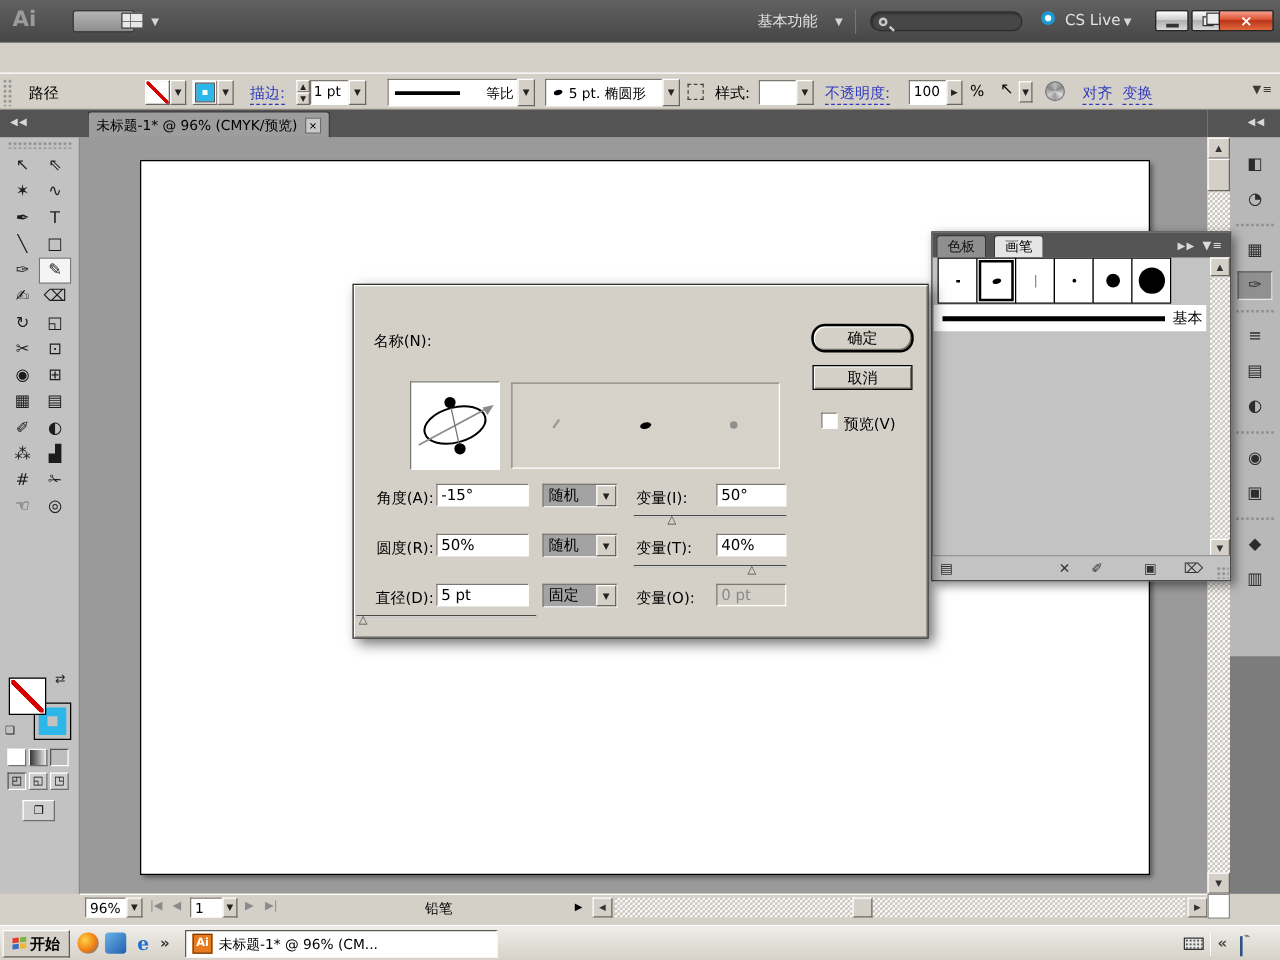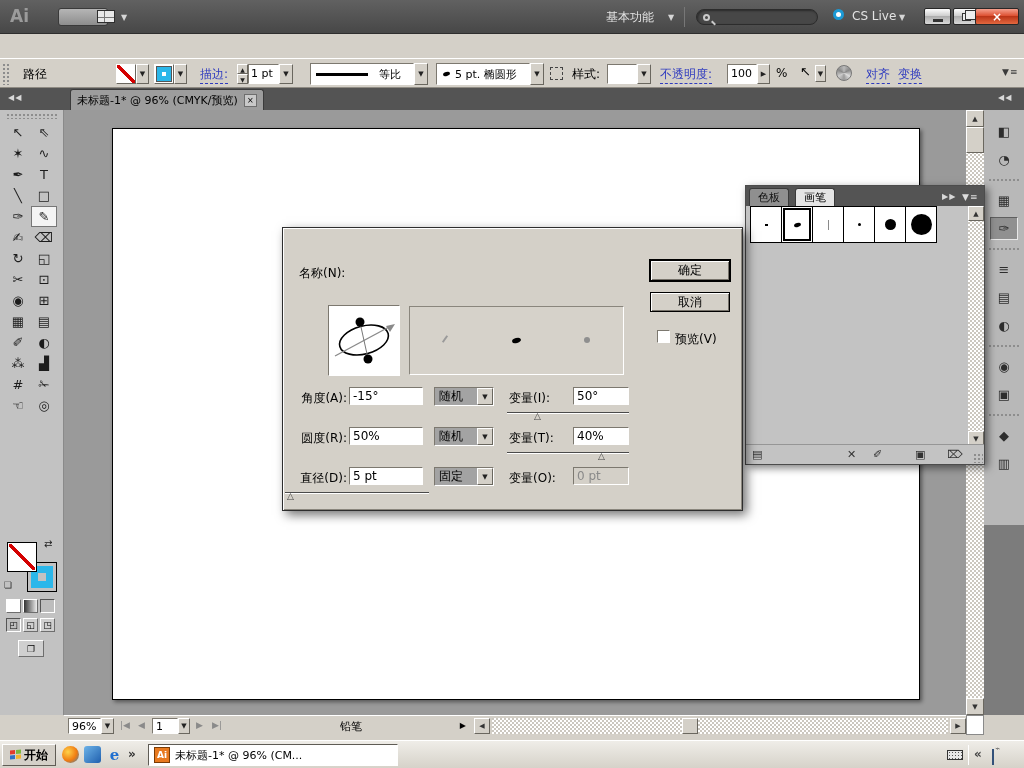--- a/index.html
+++ b/index.html
@@ -182,21 +182,21 @@
     <div class="abs dd-btn" style="left:136px;top:5px;width:13px;height:20px;">▼</div>
     <div class="abs raised swatch-stroke" style="left:154px;top:5px;width:20px;height:20px;"></div>
     <div class="abs dd-btn" style="left:174px;top:5px;width:13px;height:20px;">▼</div>
 
     <span class="abs link" style="left:200px;top:7px;">描边:</span>
     <div class="abs dd-btn" style="left:237px;top:5px;width:11px;height:10px;font-size:6px;">▲</div>
     <div class="abs dd-btn" style="left:237px;top:15px;width:11px;height:10px;font-size:6px;">▼</div>
     <div class="abs sunken" style="left:248px;top:5px;width:31px;height:20px;font-size:11px;padding:2px 2px;">1 pt</div>
     <div class="abs dd-btn" style="left:279px;top:5px;width:14px;height:20px;">▼</div>
 
-    <div class="abs sunken" style="left:310px;top:4px;width:104px;height:22px;display:flex;align-items:center;gap:11px;padding-left:5px;">
+    <div class="abs sunken" style="left:310px;top:4px;width:104px;height:22px;display:flex;align-items:center;gap:21px;padding-left:5px;">
       <span class="mini-line"></span>
       <span style="font-size:11px;">等比</span>
     </div>
     <div class="abs dd-btn" style="left:414px;top:4px;width:14px;height:22px;">▼</div>
 
     <div class="abs sunken" style="left:436px;top:4px;width:94px;height:22px;display:flex;align-items:center;gap:5px;padding-left:6px;">
       <span class="mini-ellipse"></span>
       <span style="font-size:11px;">5 pt. 椭圆形</span>
     </div>
     <div class="abs dd-btn" style="left:530px;top:4px;width:14px;height:22px;">▼</div>
@@ -355,34 +355,38 @@
           <span class="bm-dot" style="width: 11px; height: 11px;"></span>
         </div>
         <div class="bcell">
           <span class="bm-dot" style="width: 21px; height: 21px;"></span>
         </div>
       </div>
     <div class="abs track" style="left:222px;top:20px;width:16px;height:240px;">
       <div class="abs sb-btn" style="left:0;top:0;width:16px;height:15px;">▲</div>
       <div class="abs sb-btn" style="left:0;top:225px;width:16px;height:15px;">▼</div>
     </div>
+    <div class="bp-basic-row">
+      <span class="bp-line"></span>
+      <span style="margin-left:6px;font-size:12px;">基本</span>
+    </div>
     <div class="bp-icons">
       <span class="bp-ic" style="left:6px;">▤</span>
       <span class="bp-ic" style="left:101px;">✕</span>
       <span class="bp-ic" style="left:127px;">✐</span>
       <span class="bp-ic" style="left:169px;">▣</span>
       <span class="bp-ic" style="left:201px;">⌦</span>
       <span class="abs grip-dots" style="right:1px;bottom:1px;width:10px;height:10px;"></span>
     </div>
   </div>
 
   <div class="abs dialog">
 
     <span class="lbl" style="left:16px;top:37px;">名称(N):</span>
-    <div class="dlg-btn default" style="left:367px;top:32px;width:80px;height:21px;">确定</div>
+    <div class="dlg-btn default" style="left:367px;top:32px;width:80px;height:21px;border-radius:10px;">确定</div>
     <div class="dlg-btn" style="left:367px;top:64px;width:80px;height:20px;">取消</div>
 
     <div class="abs sunken" style="left:45px;top:77px;width:72px;height:71px;">
       <svg width="70" height="69" viewBox="0 0 70 69">
         <ellipse cx="35" cy="34" rx="25" ry="14" fill="none" stroke="#000" stroke-width="1.6" transform="rotate(-15 35 34)"></ellipse>
         <line x1="6" y1="50" x2="60" y2="21" stroke="#8a8a8a" stroke-width="1.4"></line>
         <polygon points="66,18 57,20 61,26" fill="#8a8a8a"></polygon>
         <line x1="30" y1="12" x2="40" y2="57" stroke="#777" stroke-width="1"></line>
         <circle cx="31" cy="16" r="4.5" fill="#000"></circle>
         <circle cx="39" cy="53" r="4.5" fill="#000"></circle>

